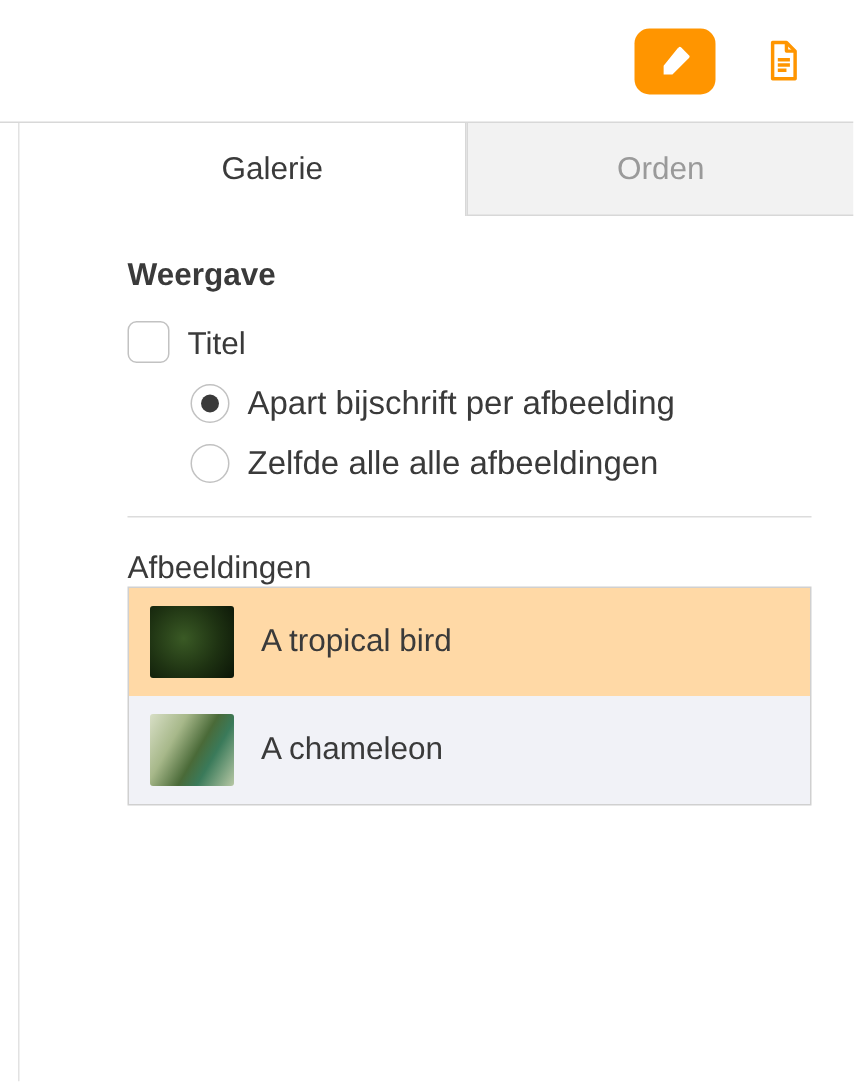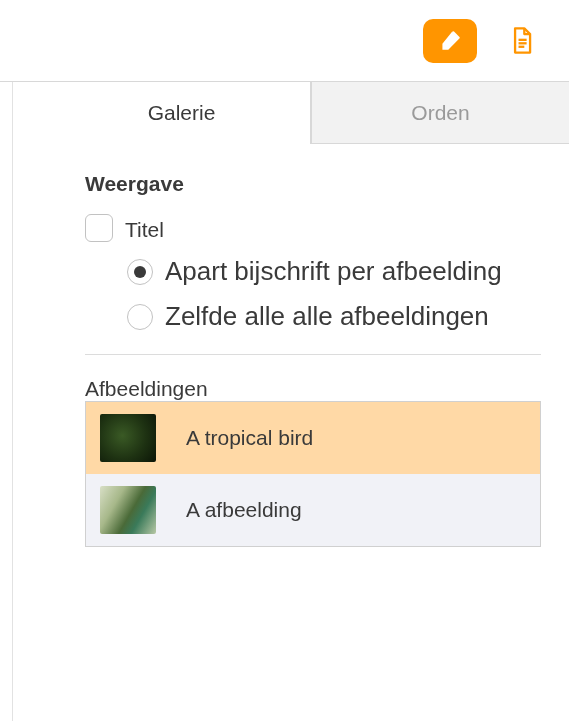--- a/index.html
+++ b/index.html
@@ -115,21 +115,21 @@
       justify-content: center;
       cursor: pointer;
     }
     .radio-dot {
       width: 12px;
       height: 12px;
       border-radius: 50%;
       background: #3a3a3a;
     }
     .radio-label {
-      font-size: 26px;
+      font-size: 22px;
       color: #3a3a3a;
     }
     .divider {
       border: none;
       border-top: 1px solid #dcdcdc;
       margin: 22px 28px 0 32px;
     }
     .images-section {
       padding: 22px 28px 0 32px;
     }
@@ -137,21 +137,21 @@
       font-size: 21px;
       color: #3a3a3a;
       margin-bottom: 0;
     }
     .image-list {
       border: 1px solid #d0d0d0;
     }
     .image-row {
       display: flex;
       align-items: center;
-      gap: 30px;
+      gap: 18px;
       padding: 12px 14px;
       cursor: pointer;
     }
     .image-row.selected {
       background: #ffd9a6;
     }
     .image-row.alt {
       background: #f1f2f7;
     }
     .thumb {
@@ -225,17 +225,17 @@
 
   <div class="images-section">
     <div class="images-title">Afbeeldingen</div>
     <div class="image-list">
       <div class="image-row selected">
         <div class="thumb thumb-bird"></div>
         <span class="image-name">A tropical bird</span>
       </div>
       <div class="image-row alt">
         <div class="thumb thumb-chameleon"></div>
-        <span class="image-name">A afbeelding</span>
+        <span class="image-name">A chameleon</span>
       </div>
     </div>
   </div>
 </div>
 
 </body></html>

